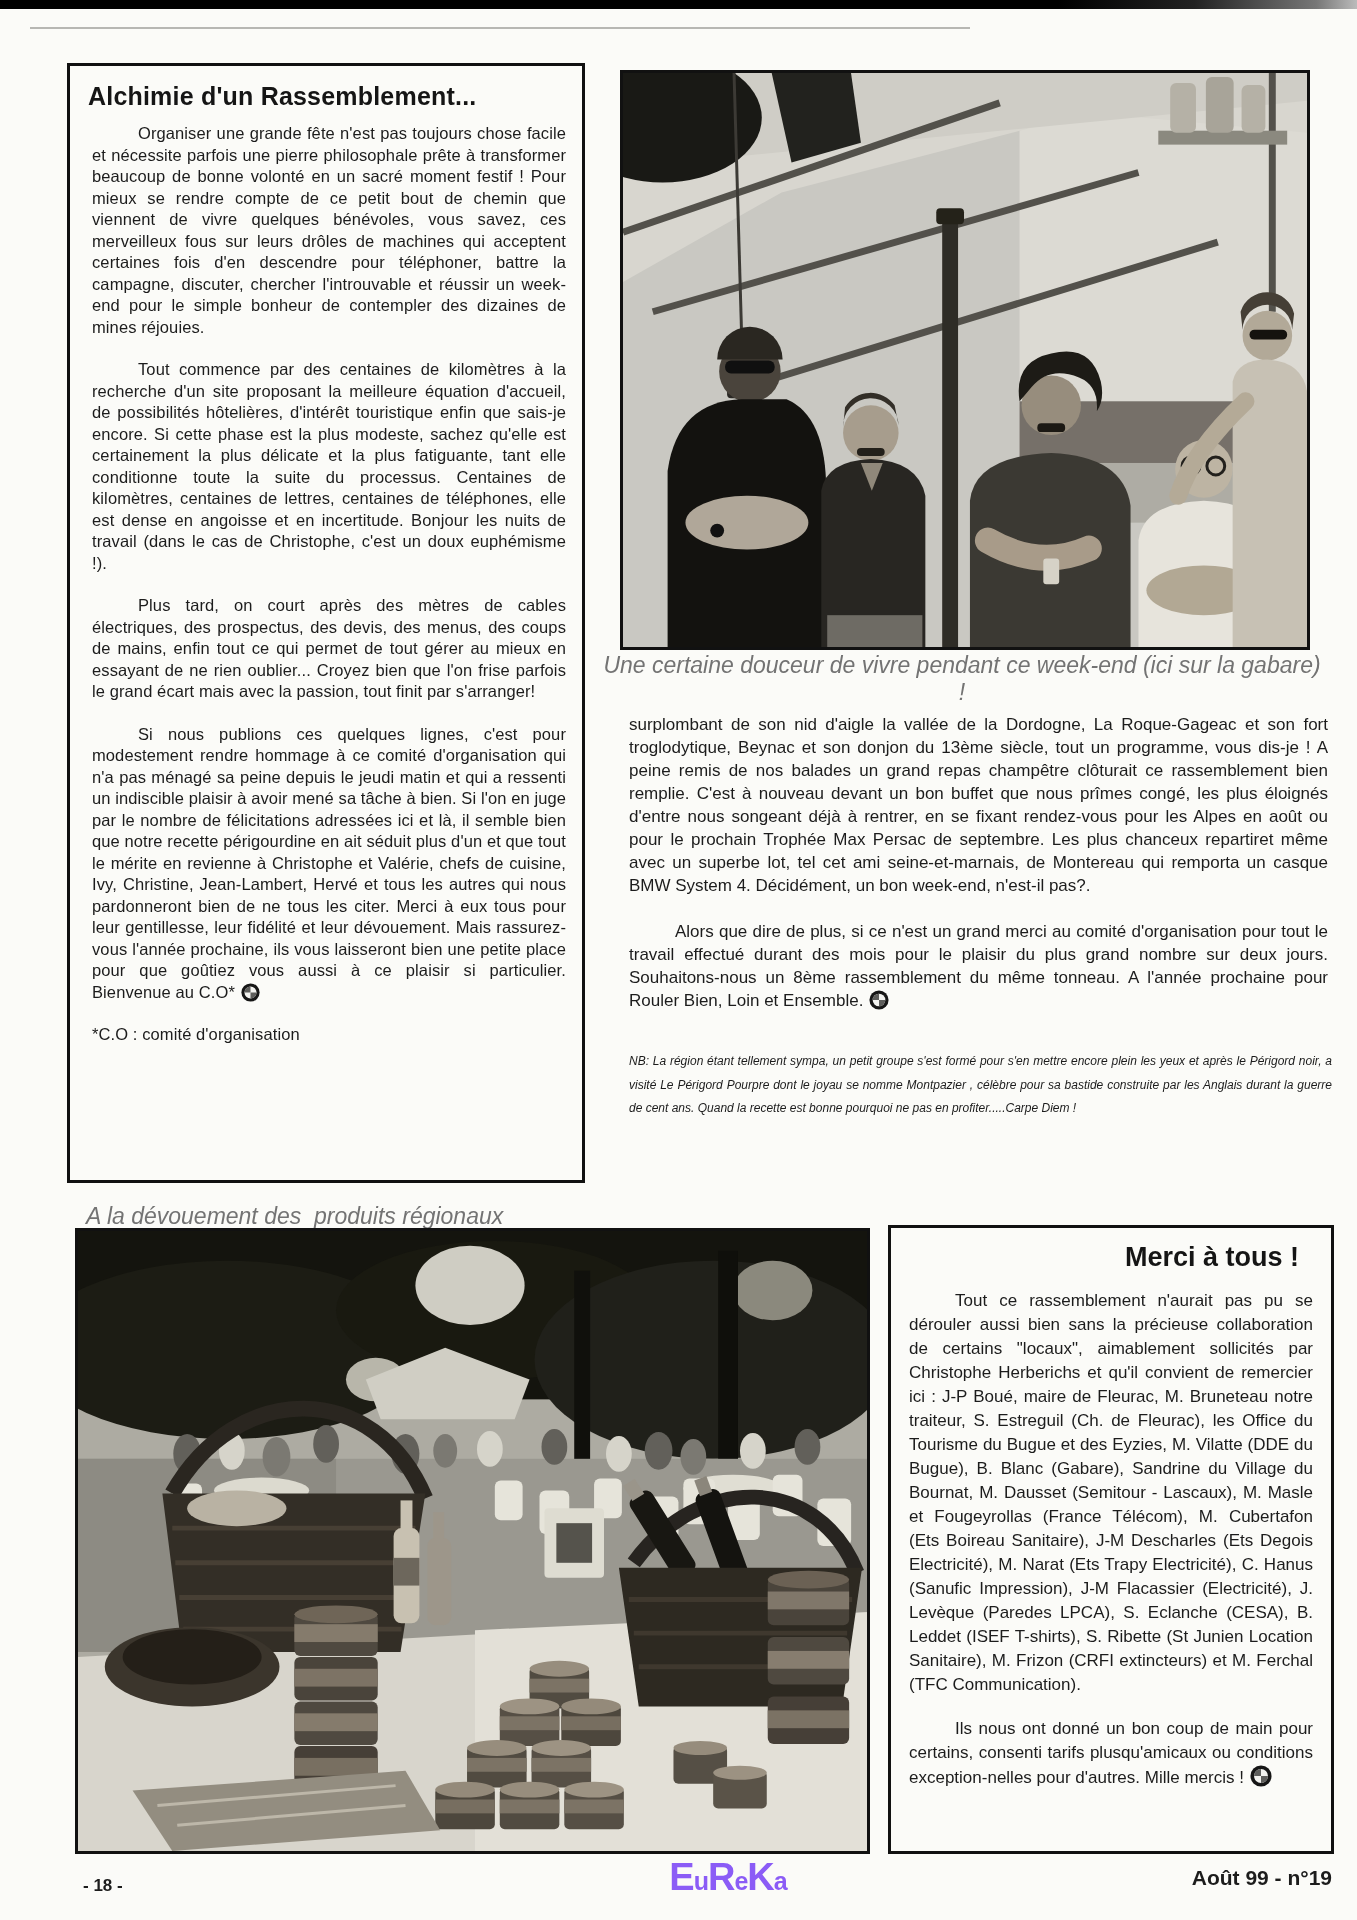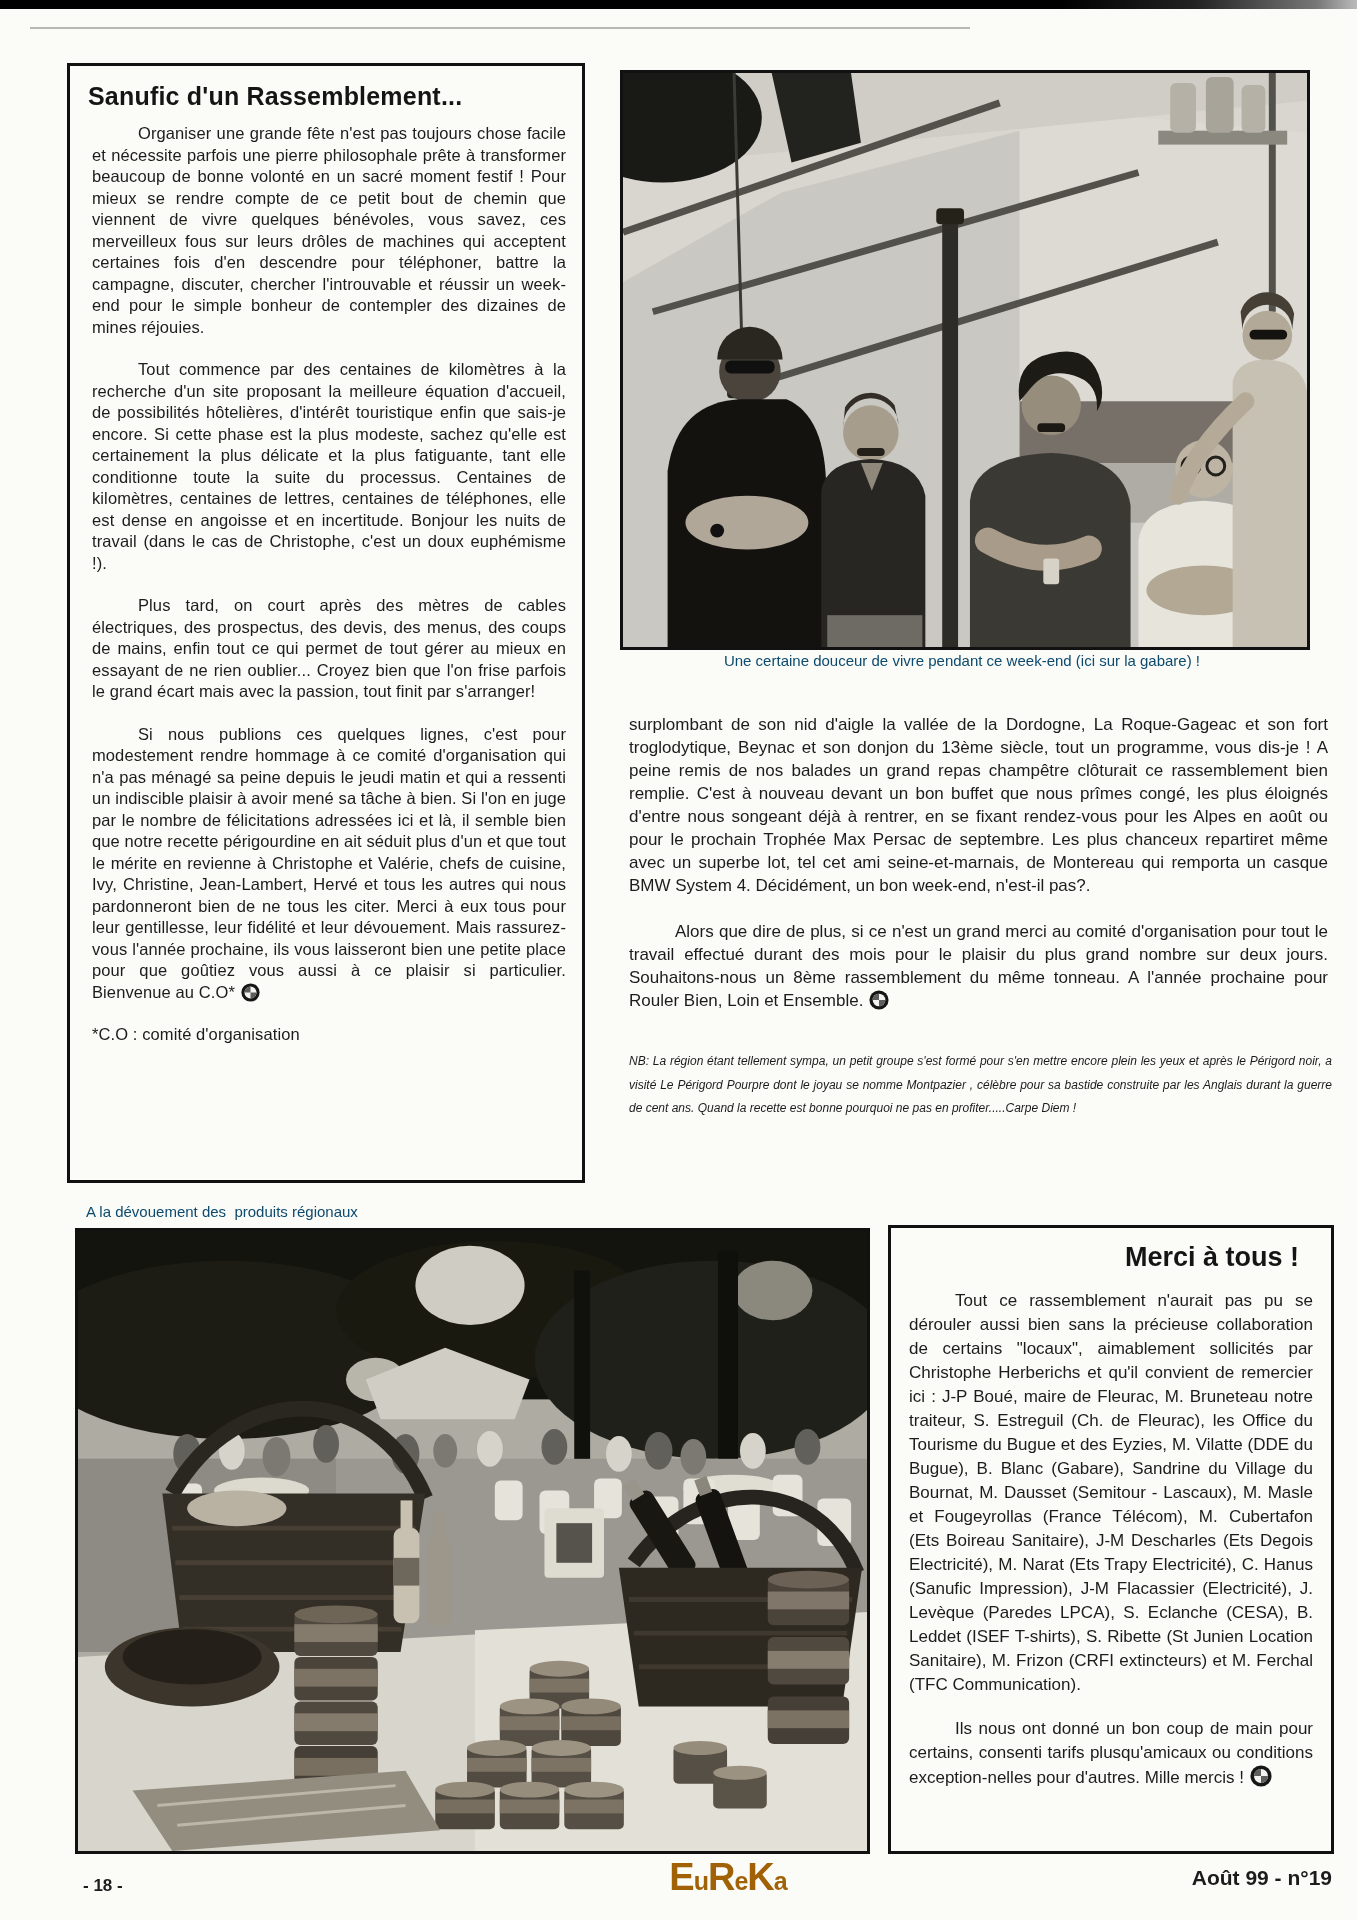--- a/index.html
+++ b/index.html
@@ -29,21 +29,21 @@
   .indent{text-indent:46px;}
   .footnote{font-size:17px; margin-top:4px;}
 
   
   .photo{position:absolute; border:3px solid #111; box-sizing:border-box; background:#cfcec8;}
   .photo svg{display:block; width:100%; height:100%;}
   .photo-top{left:620px; top:70px; width:690px; height:580px;}
   .photo-bottom{left:75px; top:1228px; width:795px; height:626px;}
 
   .caption{
-    position:absolute; font-size:15px; color:#0c4a6e;
+    position:absolute; font-style:italic; font-size:23px; color:#737373;
   }
   .caption-top{left:600px; top:652px; width:724px; text-align:center;}
   .caption-products{left:86px; top:1203px; width:600px; white-space:pre-wrap;}
 
   
   .right-col{position:absolute; left:629px; top:697px; width:699px;}
   .right-col p{font-size:17px; line-height:23px; margin:16px 0 23px 0; text-align:justify;}
   .nb{
     position:absolute; left:629px; top:1050px; width:703px;
     font-style:italic; font-size:12px; line-height:23.5px; text-align:justify;
@@ -56,35 +56,35 @@
   }
   .thanks-box h2{
     margin:0 14px 16px 0; font-size:27px; font-weight:bold; text-align:right; color:#151515;
   }
   .thanks-box p{font-size:17px; line-height:24px; margin:0 0 20px 0; text-align:justify;}
 
   
   .page-number{position:absolute; left:83px; top:1876px; font-size:17px; font-weight:bold;}
   .issue{position:absolute; right:25px; top:1866px; font-size:21px; font-weight:bold;}
   .logo{position:absolute; left:618px; top:1856px; width:220px; text-align:center; white-space:nowrap;}
-  .logo-seg{display:inline-block; font-weight:bold; font-size:25px; letter-spacing:-1px; color:#a16207;}
+  .logo-seg{display:inline-block; font-weight:bold; font-size:25px; letter-spacing:-1px; color:#8b5cf6;}
   .logo-seg::first-letter{font-size:38px;}
 
   .bmw{display:inline-block; vertical-align:-4px; margin-left:6px;}
 </style>
 </head>
 <body>
 
 <div class="page">
 
   <div class="scan-bar"></div>
   <div class="scan-line"></div>
 
   <section class="article-box bodytext">
-    <h1>Sanufic d'un Rassemblement...</h1>
+    <h1>Alchimie d'un Rassemblement...</h1>
     <p class="indent"><span>Organiser une grande fête n'est pas toujours chose facile et nécessite parfois une pierre philosophale prête à transformer beaucoup de bonne volonté en un sacré moment festif ! Pour mieux se rendre compte de ce petit bout de chemin que viennent de vivre quelques bénévoles, vous savez, ces merveilleux fous sur leurs drôles de machines qui acceptent certaines fois d'en descendre pour téléphoner, battre la campagne, discuter, chercher l'introuvable et réussir un week-end pour le simple bonheur de contempler des dizaines de mines réjouies.</span></p>
     <p class="indent"><span>Tout commence par des centaines de kilomètres à la recherche d'un site proposant la meilleure équation d'accueil, de possibilités hôtelières, d'intérêt touristique enfin que sais-je encore. Si cette phase est la plus modeste, sachez qu'elle est certainement la plus délicate et la plus fatiguante, tant elle conditionne toute la suite du processus. Centaines de kilomètres, centaines de lettres, centaines de téléphones, elle est dense en angoisse et en incertitude. Bonjour les nuits de travail (dans le cas de Christophe, c'est un doux euphémisme !).</span></p>
     <p class="indent"><span>Plus tard, on court après des mètres de cables électriques, des prospectus, des devis, des menus, des coups de mains, enfin tout ce qui permet de tout gérer au mieux en essayant de ne rien oublier...  Croyez bien que l'on frise parfois le grand écart mais avec la passion, tout finit par s'arranger!</span></p>
     <p class="indent"><span>Si nous publions ces quelques lignes,  c'est pour modestement rendre hommage à ce comité d'organisation qui n'a pas ménagé sa peine depuis le jeudi matin et qui a ressenti un indiscible plaisir à avoir mené sa tâche à bien. Si l'on en juge par le nombre de félicitations adressées ici et là, il semble bien que notre recette périgourdine en ait séduit plus d'un et que tout le mérite en revienne à Christophe et Valérie, chefs de cuisine, Ivy, Christine, Jean-Lambert, Hervé et tous les autres qui nous pardonneront bien de ne tous les citer. Merci à eux tous pour leur gentillesse, leur fidélité  et leur dévouement.  Mais rassurez-vous l'année prochaine, ils vous laisseront bien une petite place pour que goûtiez vous aussi à ce plaisir si particulier. Bienvenue au C.O*</span><svg class="bmw" width="19" height="19" viewBox="0 0 24 24">
           <circle cx="12" cy="12" r="11.5" fill="#161616"></circle>
           <circle cx="12" cy="12" r="7.6" fill="#f2f2ef"></circle>
           <path d="M12 12 L12 4.4 A7.6 7.6 0 0 0 4.4 12 Z" fill="#5e5e5c"></path>
           <path d="M12 12 L12 19.6 A7.6 7.6 0 0 0 19.6 12 Z" fill="#5e5e5c"></path>
         </svg></p>
     <p class="footnote">*C.O : comité d'organisation</p>

